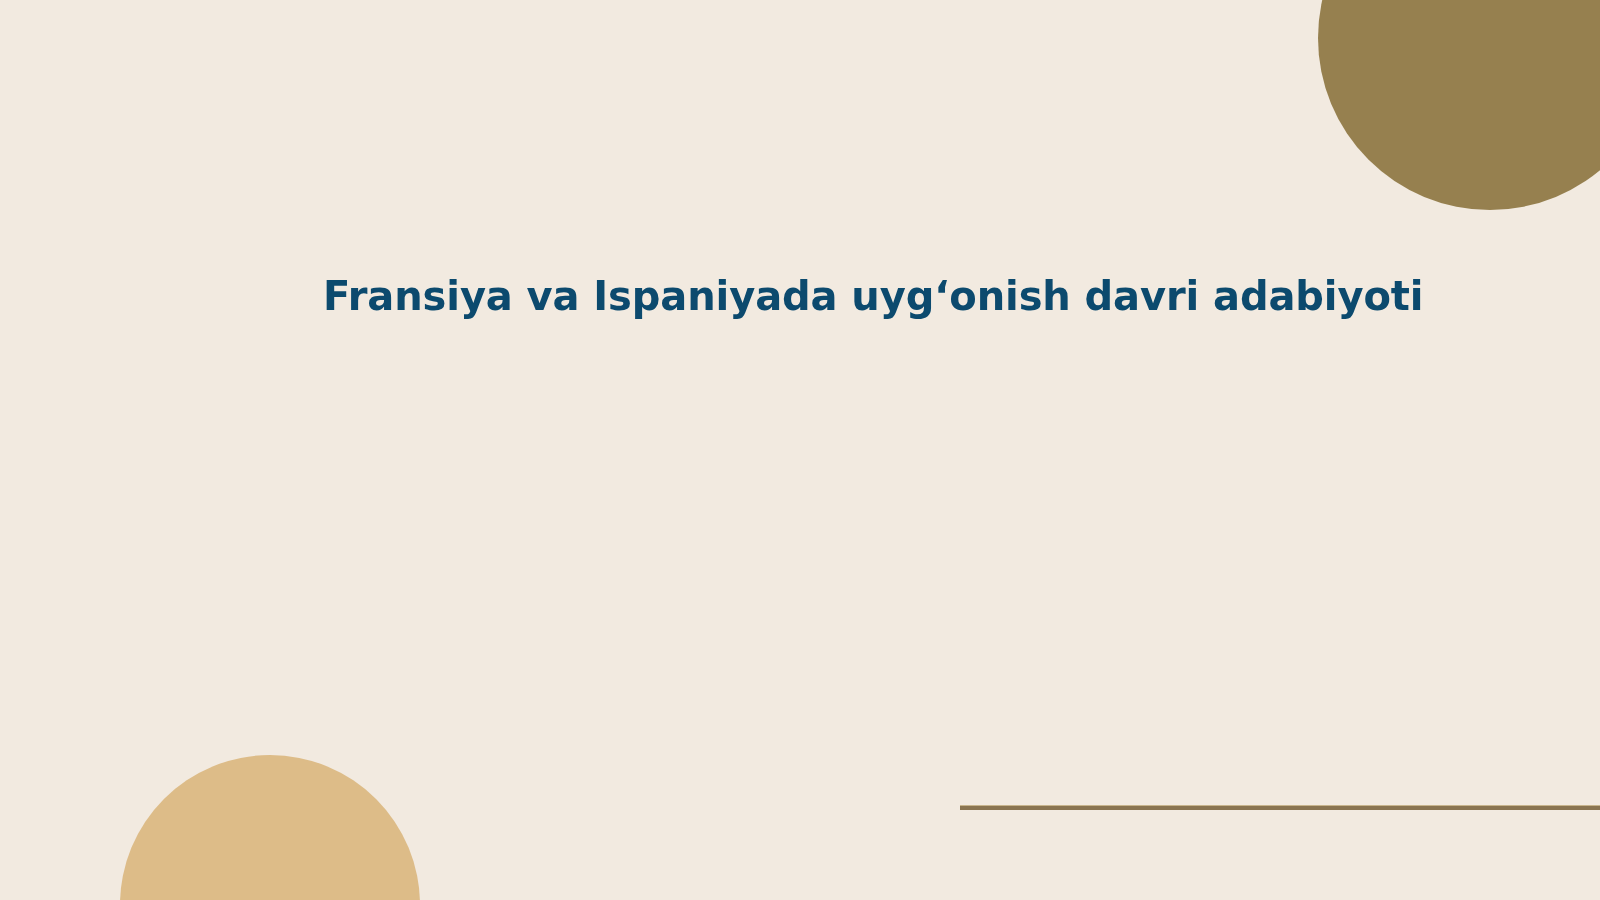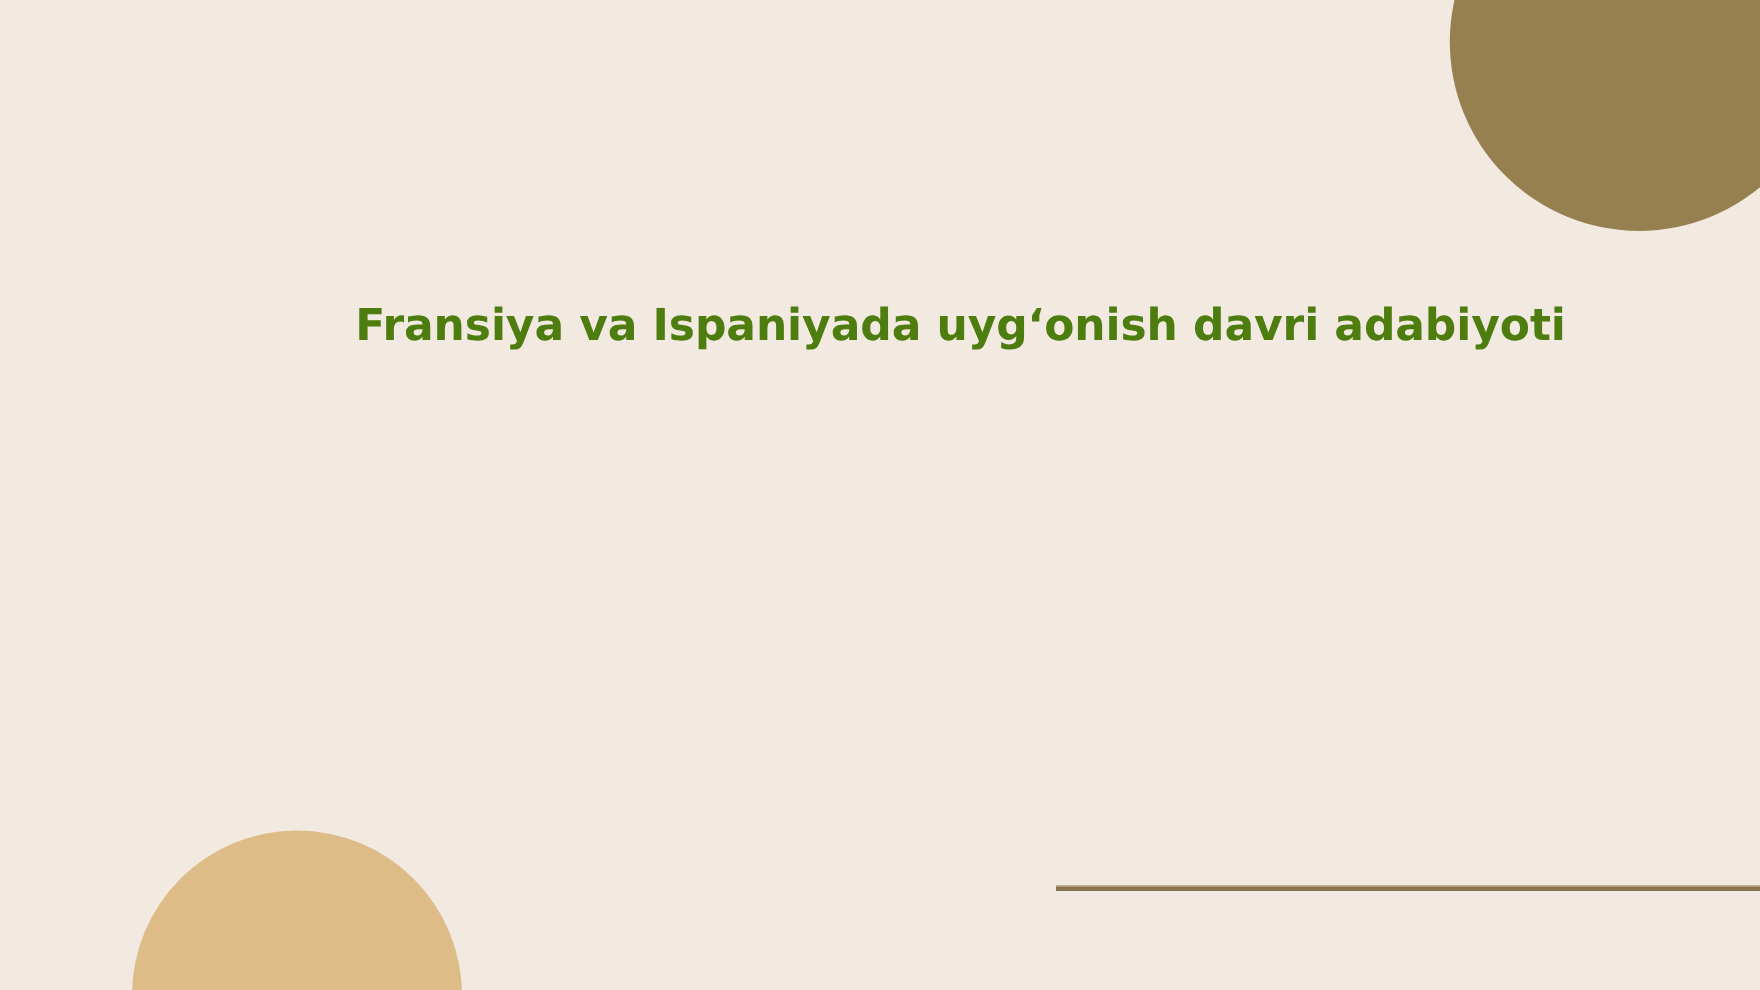--- a/index.html
+++ b/index.html
@@ -63,21 +63,21 @@
     width: 960px;
   }
 
   #slide-title {
     margin: 0;
     font-family: "DejaVu Sans", "Liberation Sans", sans-serif;
     font-size: 40px;
     font-weight: 700;
     line-height: 1.22;
     letter-spacing: -0.1px;
-    color: #4d7c0f;
+    color: #0c4a6e;
     white-space: nowrap;
   }
 </style>
 </head>
 <body>
 
 <div id="slide">
 
   <div id="circle-top-right" class="shape-circle"></div>
 

